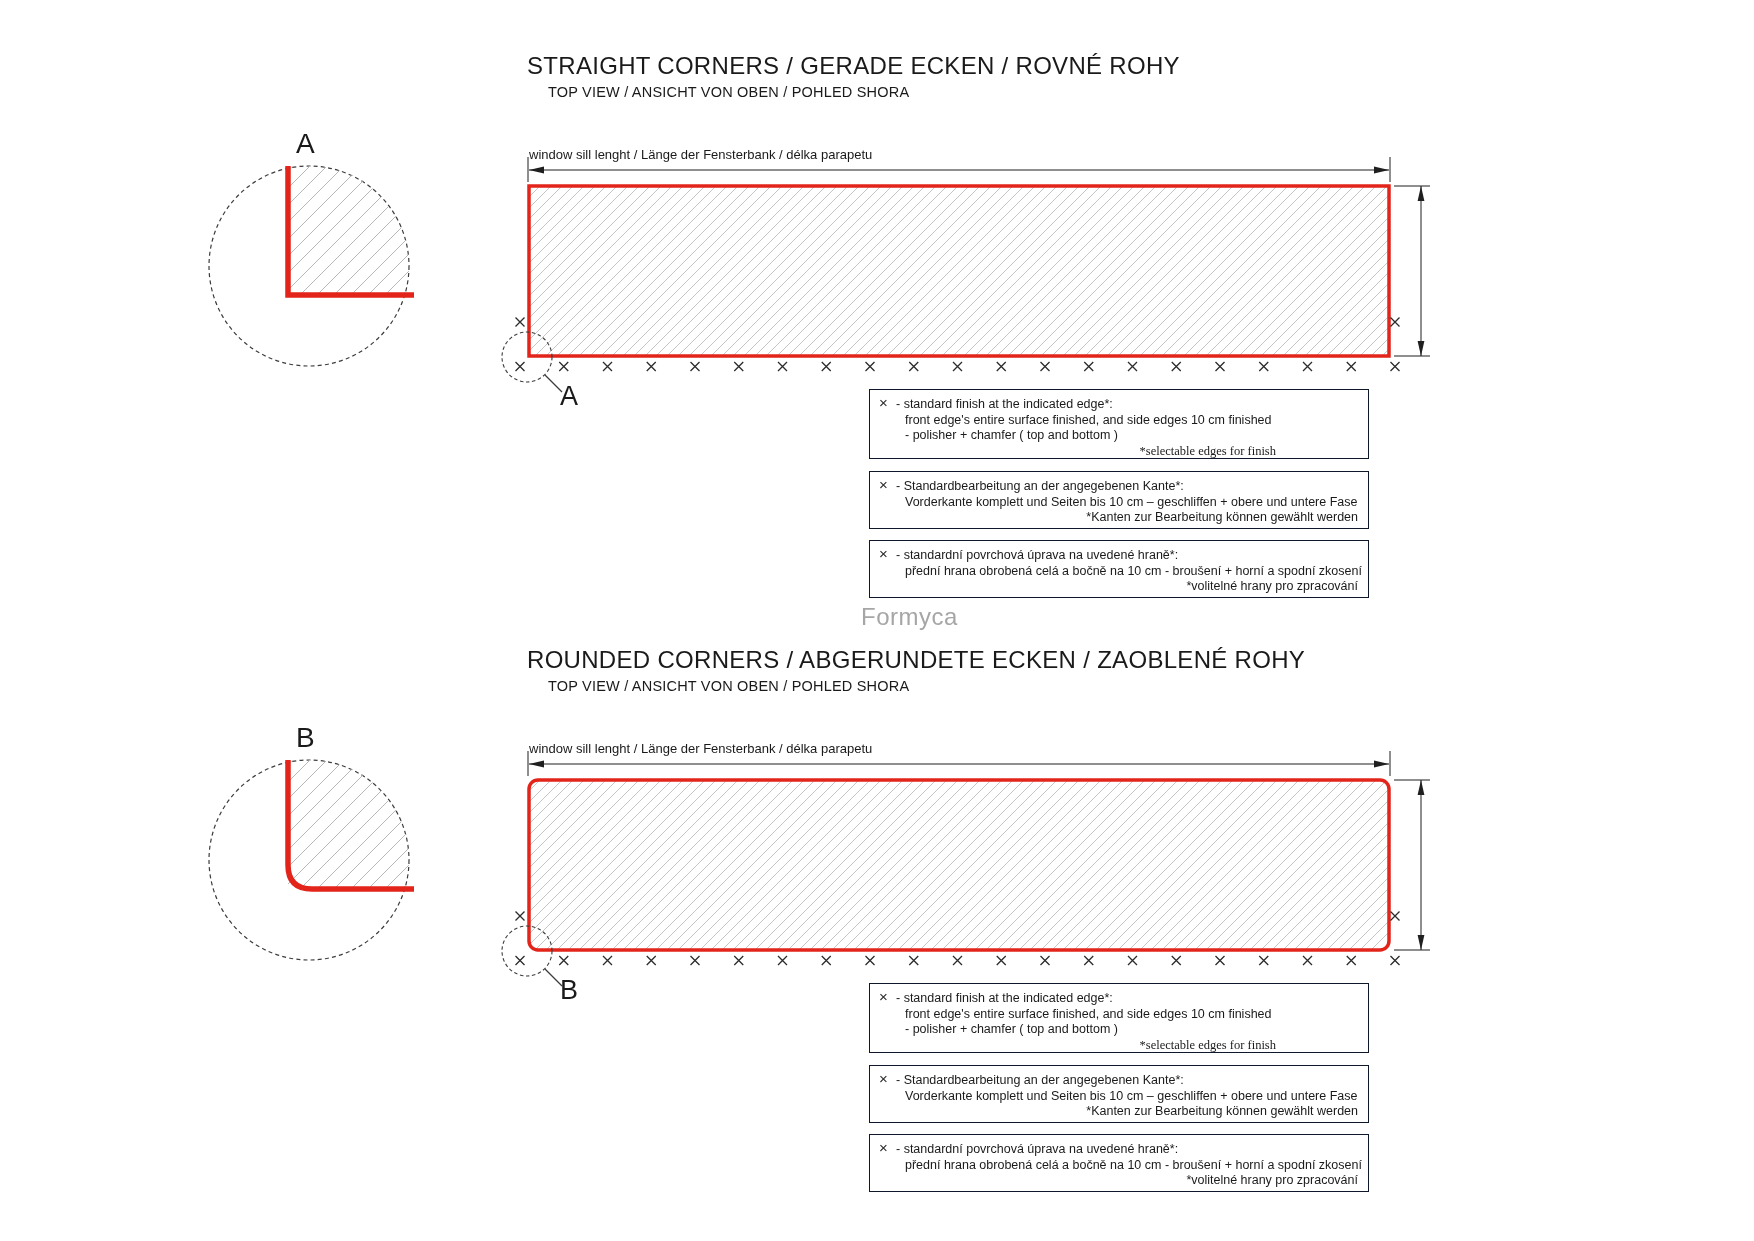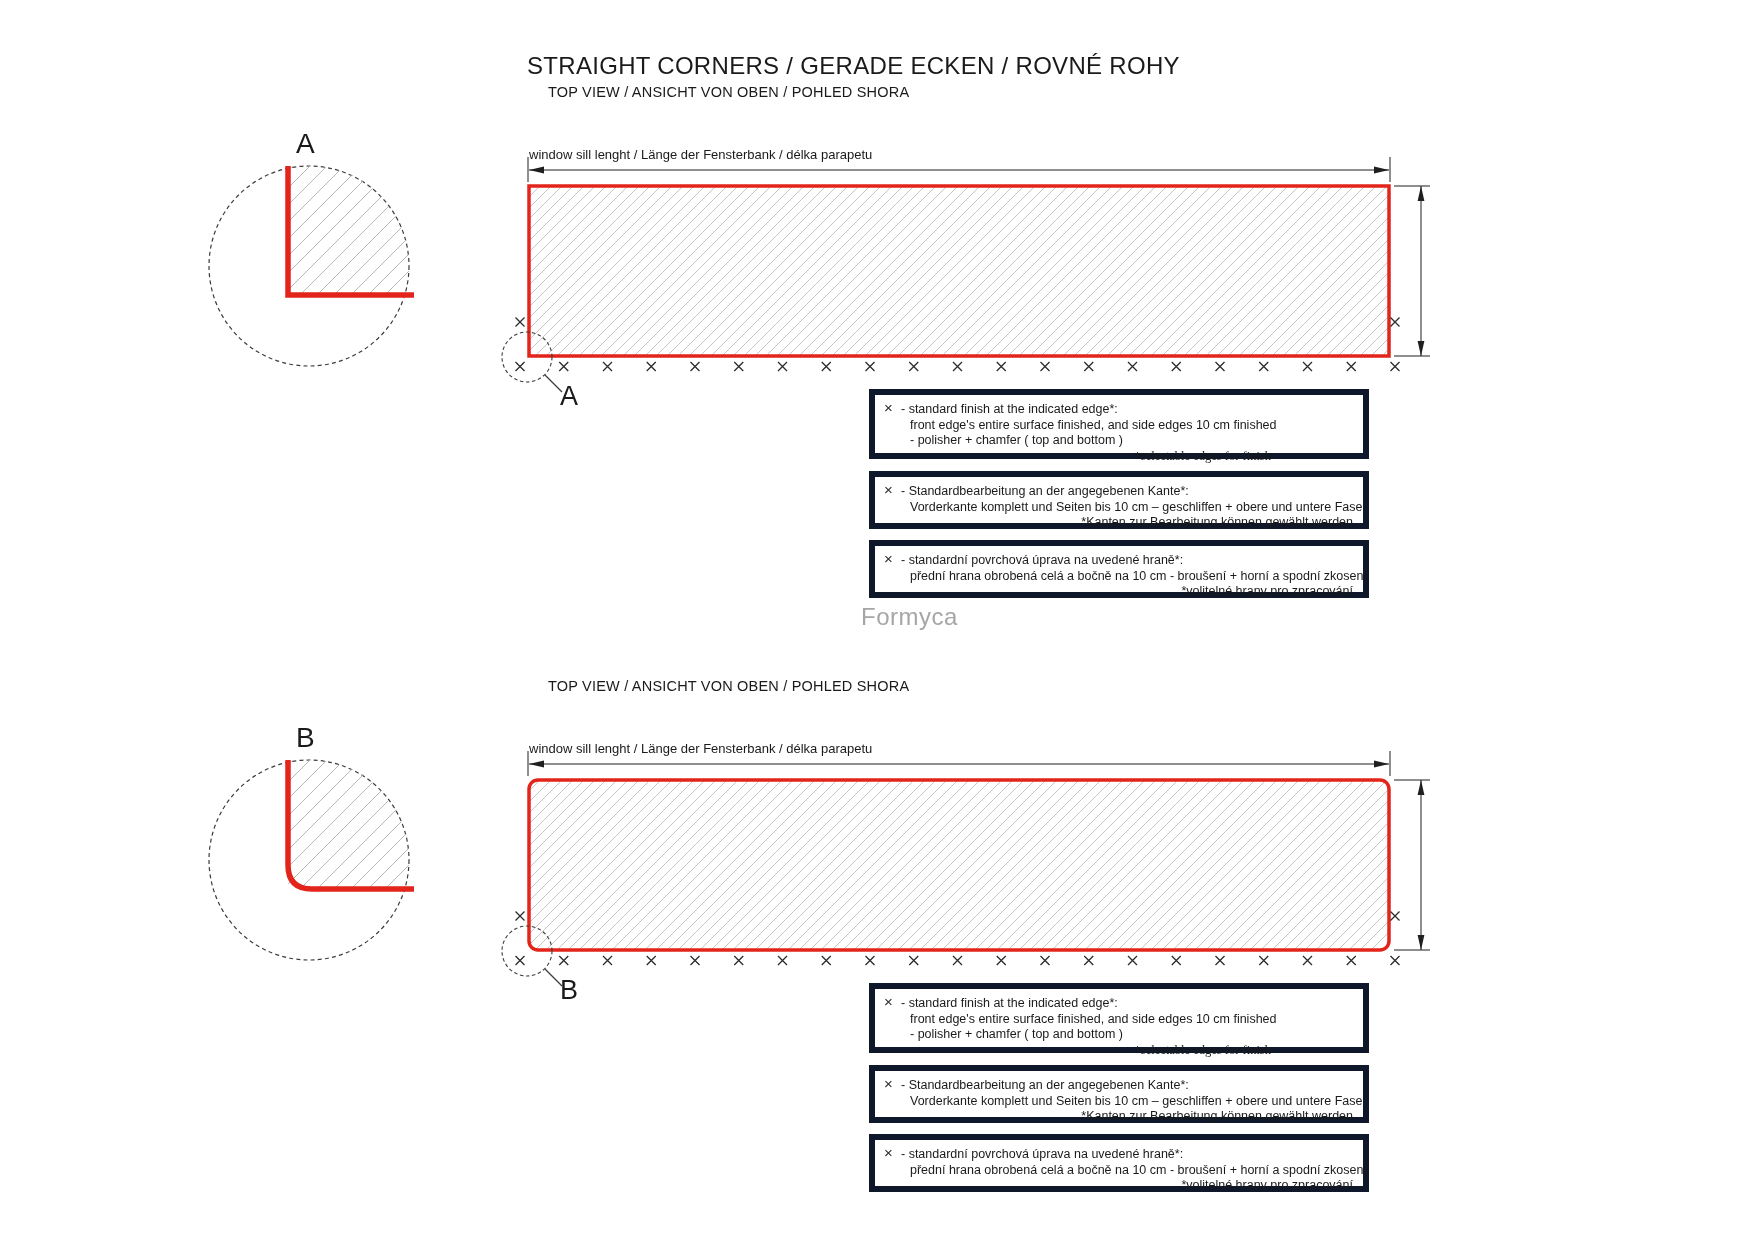--- a/index.html
+++ b/index.html
@@ -23,21 +23,21 @@
     text-align:left; font-size:13px; white-space:nowrap;
   }
   .dim-width {
     position:absolute; left:1464px; top:271px;
     transform:translate(-50%,-50%) rotate(-90deg);
     text-align:center; font-size:13px; line-height:16px; white-space:nowrap;
   }
 
   .note-box {
     position:absolute; left:869px; width:500px; box-sizing:border-box;
-    background:#ffffff; border:6px solid #0f172a;
+    background:#ffffff; border:1px solid #0f172a;
     font-size:12.5px; line-height:15.6px; padding:5px 4px 0 9px;
   }
   .nb1 { top:389px; height:70px; }
   .nb2 { top:471px; height:58px; }
   .nb3 { top:540px; height:58px; }
   .nl  { white-space:nowrap; }
   .nx  { display:inline-block; width:17px; font-size:15px; color:#2b2b2b; }
   .ind { padding-left:26px; }
   .foot { text-align:right; padding-right:6px; }
   .foot-en { padding-right:88px;font-family:Liberation Serif, serif; }
@@ -205,20 +205,21 @@
           <path d="M1346.75 362L1355.75 371M1355.75 362L1346.75 371"></path>
           <path d="M1390.5 362L1399.5 371M1399.5 362L1390.5 371"></path>
           <path d="M515.5 317.5L524.5 326.5M524.5 317.5L515.5 326.5"></path>
           <path d="M1390.5 317.5L1399.5 326.5M1399.5 317.5L1390.5 326.5"></path>
         </g>
 
       <circle cx="527" cy="357" r="25" fill="none" stroke="#3c3c3c" stroke-width="1.1" stroke-dasharray="3.5 2.6"></circle>
       <line x1="545" y1="375" x2="562" y2="392" stroke="#3c3c3c" stroke-width="1.2"></line>
     </svg>
 
+    <div class="title">ROUNDED CORNERS / ABGERUNDETE ECKEN / ZAOBLENÉ ROHY</div>
     <div class="subtitle">TOP VIEW / ANSICHT VON OBEN / POHLED SHORA</div>
     <div class="detail-label">B</div>
     <div class="callout-label">B</div>
 
     <div class="dim-length">window sill lenght / Länge der Fensterbank / délka parapetu</div>
     <div class="dim-width">
       <div>window sill width /</div>
       <div>Breite der Fensterbank /</div>
       <div>šířka parapetu</div>
     </div>

